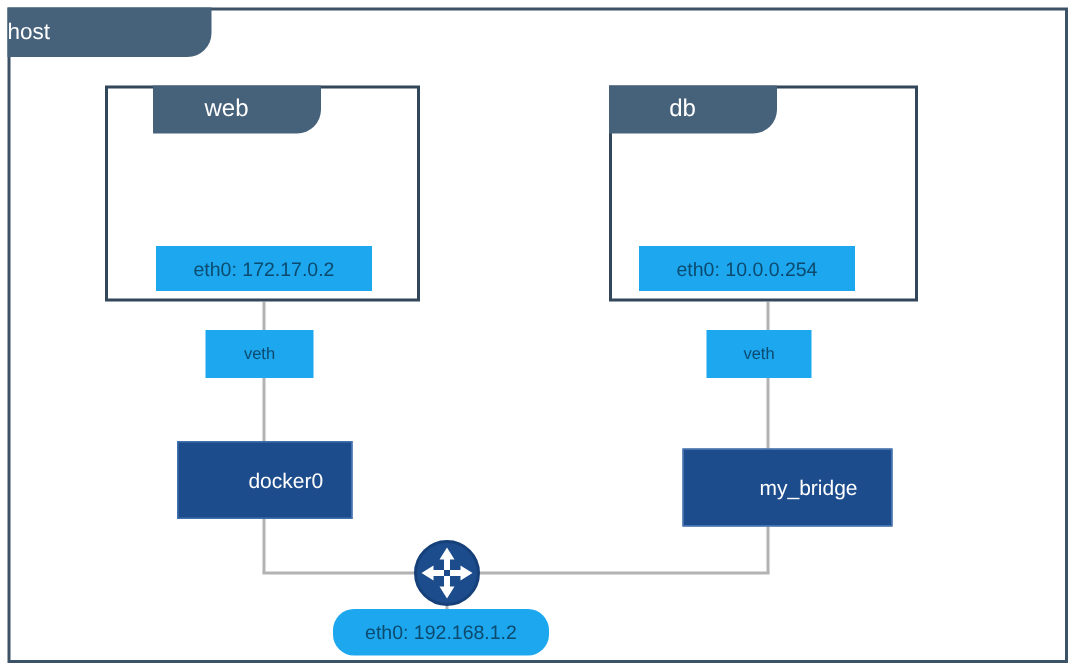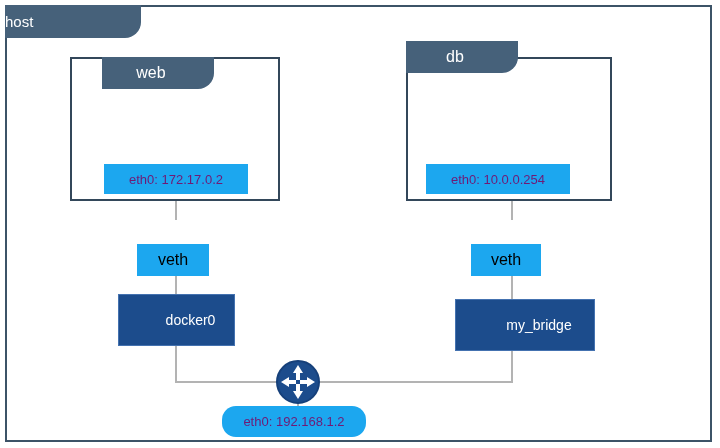--- a/index.html
+++ b/index.html
@@ -51,21 +51,21 @@
     top: 57px;
     width: 112px;
     height: 32px;
     justify-content: center;
     padding-right: 14px;
     font-size: 16px;
     margin-left: 32px;
   }
   .tab-db {
     left: 406px;
-    top: 41px;
+    top: 57px;
     width: 112px;
     height: 32px;
     justify-content: center;
     padding-right: 14px;
     font-size: 16px;
   }
 
   
   .container-box {
     position: absolute;
@@ -75,42 +75,41 @@
     z-index: 3;
   }
   .box-web { left: 70px; top: 57px; width: 210px; height: 144px; }
   .box-db  { left: 406px; top: 57px; width: 206px; height: 144px; }
 
   
   .ip-box {
     position: absolute;
     box-sizing: border-box;
     background: #1ca7ef;
-    color: #701a75;
+    color: #0c4a6e;
     display: flex;
     align-items: center;
     justify-content: center;
     font-size: 13px;
     z-index: 7;
   }
   .ip-web    { left: 104px; top: 164px; width: 144px; height: 30px; }
   .ip-db     { left: 426px; top: 164px; width: 144px; height: 30px; }
   .ip-bottom { left: 222px; top: 406px; width: 144px; height: 31px; border-radius: 14px; }
 
   .veth-box {
     position: absolute;
     box-sizing: border-box;
     background: #1ca7ef;
-    color: #000000;
-    display: flex;
-    align-items: center;
-    justify-content: center;
-    font-size: 16px;
+    color: #0c4a6e;
+    display: flex;
+    align-items: center;
+    justify-content: center;
+    font-size: 11px;
     z-index: 7;
-    margin-top: 24px;
   }
   .veth-web { left: 137px; top: 220px; width: 72px; height: 32px; }
   .veth-db  { left: 471px; top: 220px; width: 70px; height: 32px; }
 
   
   .bridge-box {
     position: absolute;
     box-sizing: border-box;
     background: #1c4c8c;
     border: 1px solid #4472b0;

